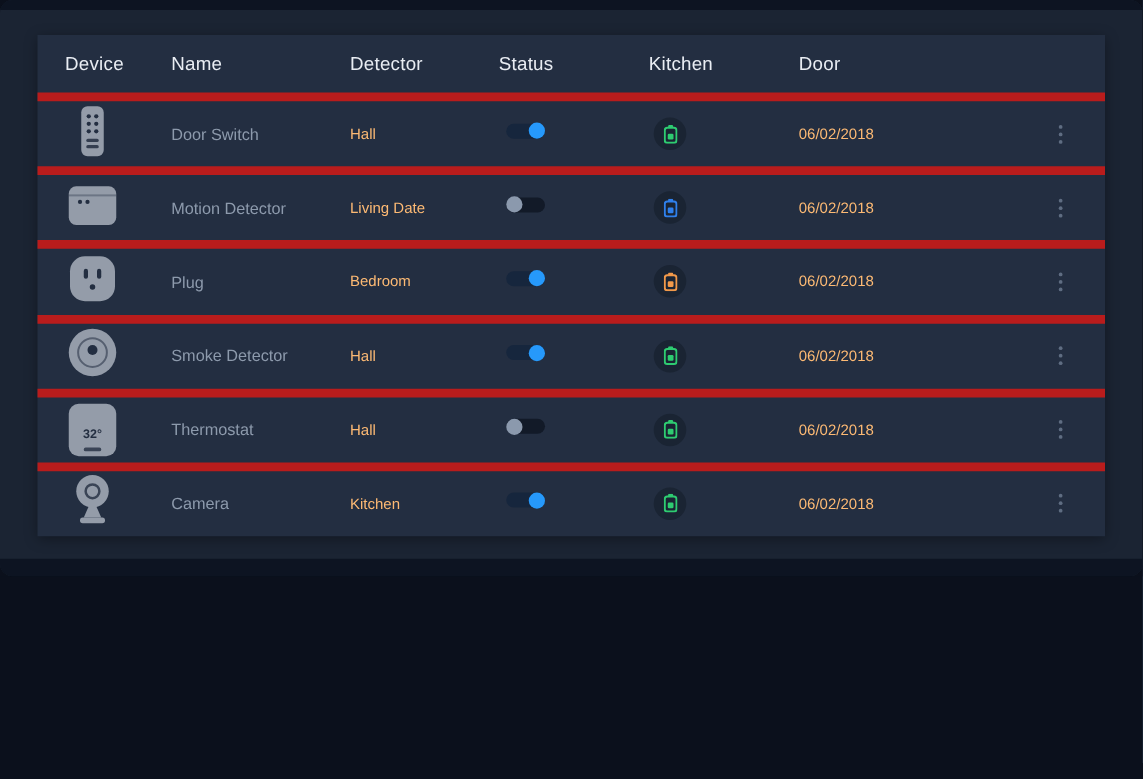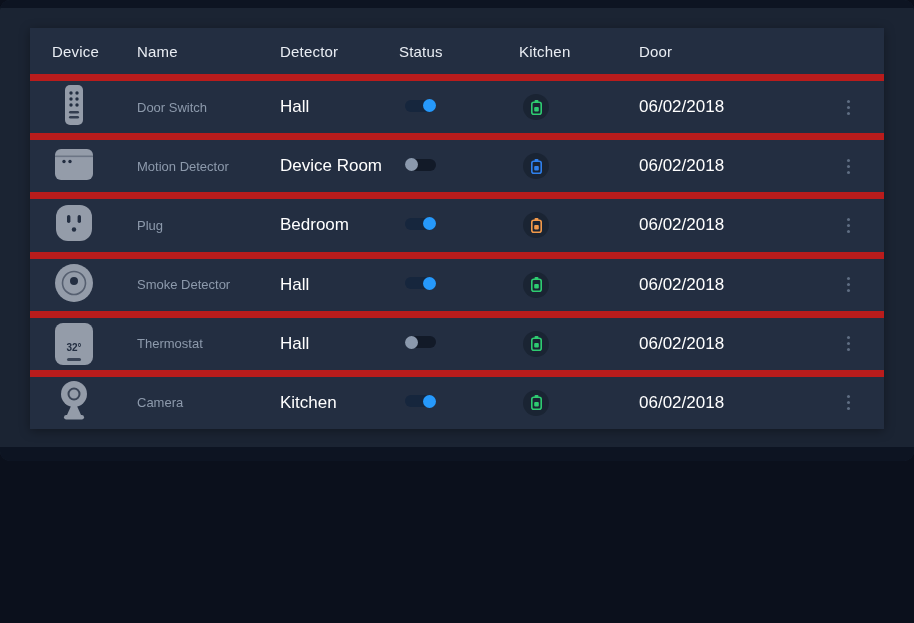--- a/index.html
+++ b/index.html
@@ -6,21 +6,21 @@
   .screen{position:relative;width:914px;height:461px;background:#1b2433;border-radius:10px;overflow:hidden;}
   .chrome-top{height:8px;background:#0d1422;}
   .chrome-bottom{position:absolute;left:0;bottom:0;width:100%;height:14px;background:#0d1422;}
   .card{position:absolute;left:30px;right:30px;top:28px;bottom:32px;background:#232e41;display:flex;flex-direction:column;box-shadow:0 2px 10px rgba(0,0,0,.35);}
   .grid-row{display:grid;grid-template-columns:85px 143px 119px 120px 120px 175px 1fr;align-items:center;padding-left:22px;padding-right:30px;}
   .thead{height:46px;flex:0 0 auto;}
   .thead .col{color:#e9edf3;font-size:15px;font-weight:400;letter-spacing:.2px;}
   .tbody{flex:1;display:flex;flex-direction:column;}
   .row{flex:1;border-top:7px solid #b91c1c;}
   .cell-name{color:#8d9aac;font-size:13px;}
-  .cell-loc,.cell-date{color:#ffffff;font-size:17px;}
+  .cell-loc,.cell-date{color:#fdba74;font-size:12px;}
   .devicon{display:inline-flex;width:44px;height:44px;align-items:center;justify-content:center;}
   
   .toggle{width:31px;height:12px;border-radius:7px;background:#121a28;display:inline-flex;align-items:center;padding:0 0px;cursor:pointer;margin-left:6px;}
   .toggle .thumb{width:13px;height:13px;border-radius:50%;}
   .toggle[data-state="on"]{justify-content:flex-end;background:#16263d;}
   .toggle[data-state="on"] .thumb{background:#2699fb;}
   .toggle[data-state="off"]{justify-content:flex-start;}
   .toggle[data-state="off"] .thumb{background:#8b99ad;}
   
   .batt-badge{width:26px;height:26px;border-radius:50%;background:#1a2433;display:inline-flex;align-items:center;justify-content:center;margin-left:4px;}
@@ -95,21 +95,21 @@
       <div class="grid-row row">
         <div><span class="devicon">
           <svg width="44" height="44" viewBox="0 0 44 44">
             <rect x="3" y="7" width="38" height="31" rx="6" fill="#949CA9"></rect>
             <rect x="3" y="13.5" width="38" height="1.6" fill="#232e41" opacity="0.35"></rect>
             <circle cx="12" cy="19.5" r="1.7" fill="#232e41"></circle>
             <circle cx="18" cy="19.5" r="1.7" fill="#232e41"></circle>
           </svg>
             </span></div>
         <div class="cell-name">Motion Detector</div>
-        <div class="cell-loc">Device Room</div>
+        <div class="cell-loc">Living Date</div>
         <div><span class="toggle" data-state="off">
               <span class="thumb"></span>
             </span></div>
         <div><span class="batt-badge" data-color="blue">
           <svg width="11" height="15" viewBox="0 0 11 15">
             <rect x="3.5" y="0" width="4" height="2.2" rx="1" fill="currentColor"></rect>
             <rect x="0.8" y="2.2" width="9.4" height="12" rx="2" fill="none" stroke="currentColor" stroke-width="1.6"></rect>
             <rect x="3.2" y="7" width="4.6" height="4.6" rx="1" fill="currentColor"></rect>
           </svg>
             </span></div>

